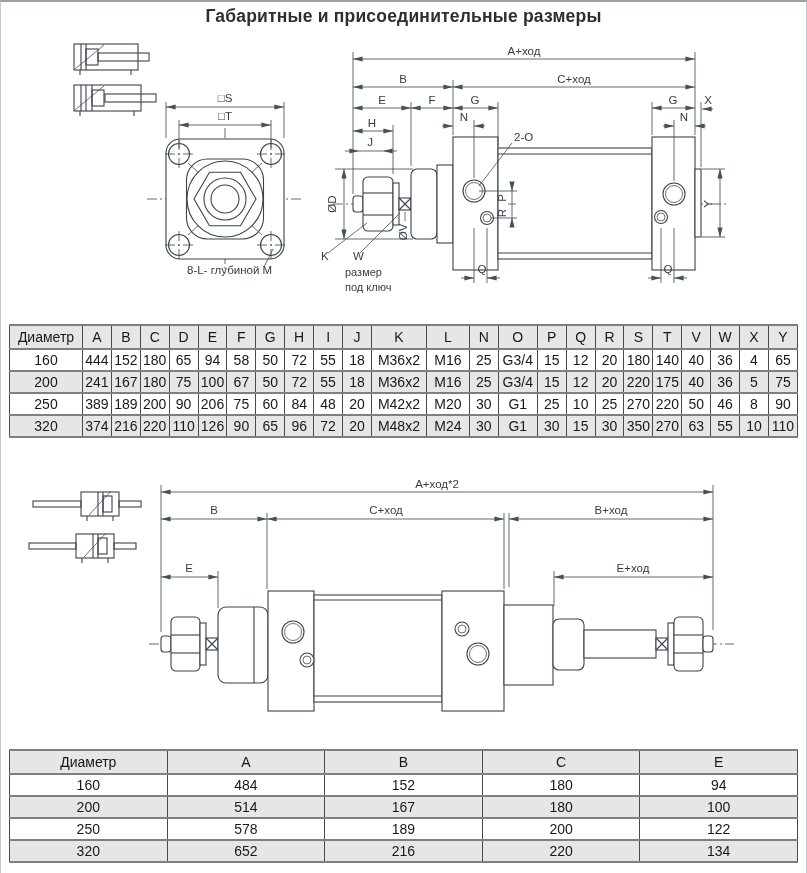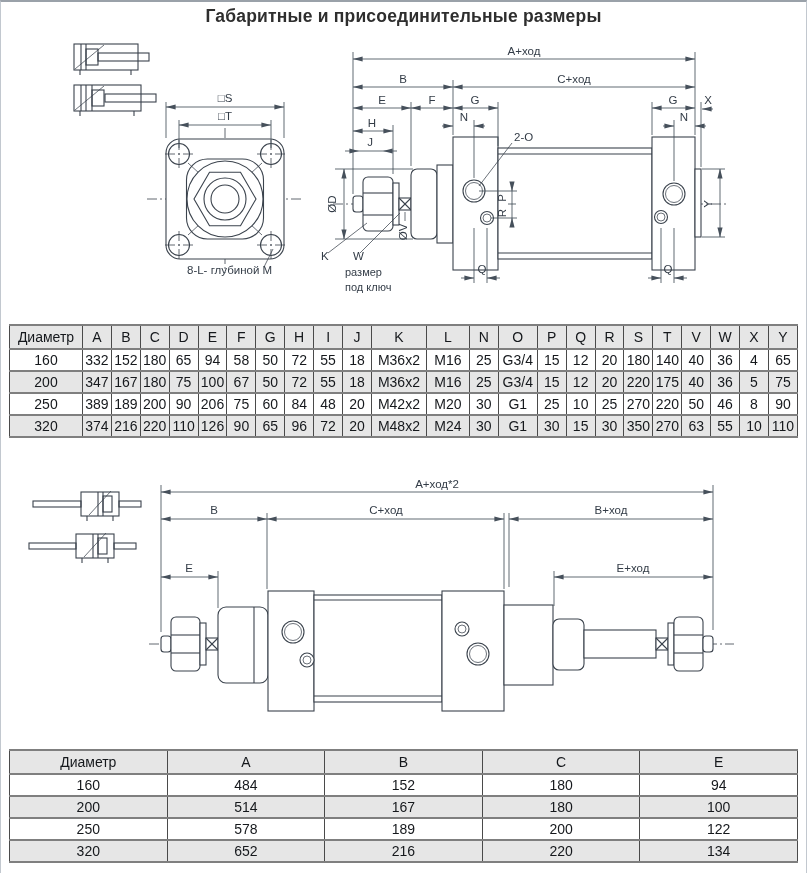--- a/index.html
+++ b/index.html
@@ -260,21 +260,21 @@
           <th>T</th>
           <th>V</th>
           <th>W</th>
           <th>X</th>
           <th>Y</th>
         </tr>
       </thead>
       <tbody>
         <tr>
           <td>160</td>
-          <td>332</td>
+          <td>444</td>
           <td>152</td>
           <td>180</td>
           <td>65</td>
           <td>94</td>
           <td>58</td>
           <td>50</td>
           <td>72</td>
           <td>55</td>
           <td>18</td>
           <td>M36x2</td>
@@ -286,21 +286,21 @@
           <td>20</td>
           <td>180</td>
           <td>140</td>
           <td>40</td>
           <td>36</td>
           <td>4</td>
           <td>65</td>
         </tr>
         <tr>
           <td>200</td>
-          <td>347</td>
+          <td>241</td>
           <td>167</td>
           <td>180</td>
           <td>75</td>
           <td>100</td>
           <td>67</td>
           <td>50</td>
           <td>72</td>
           <td>55</td>
           <td>18</td>
           <td>M36x2</td>

